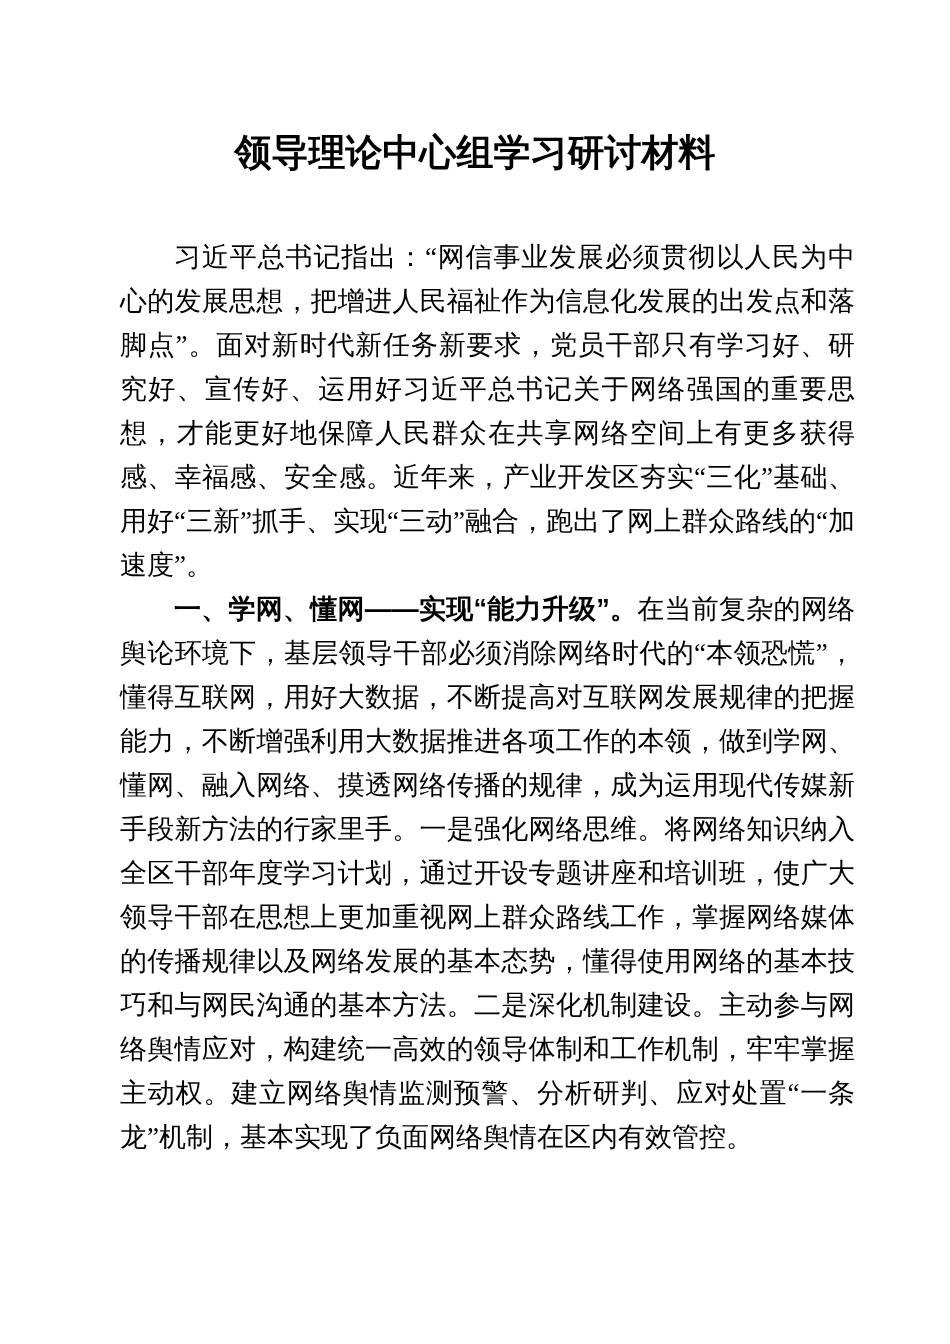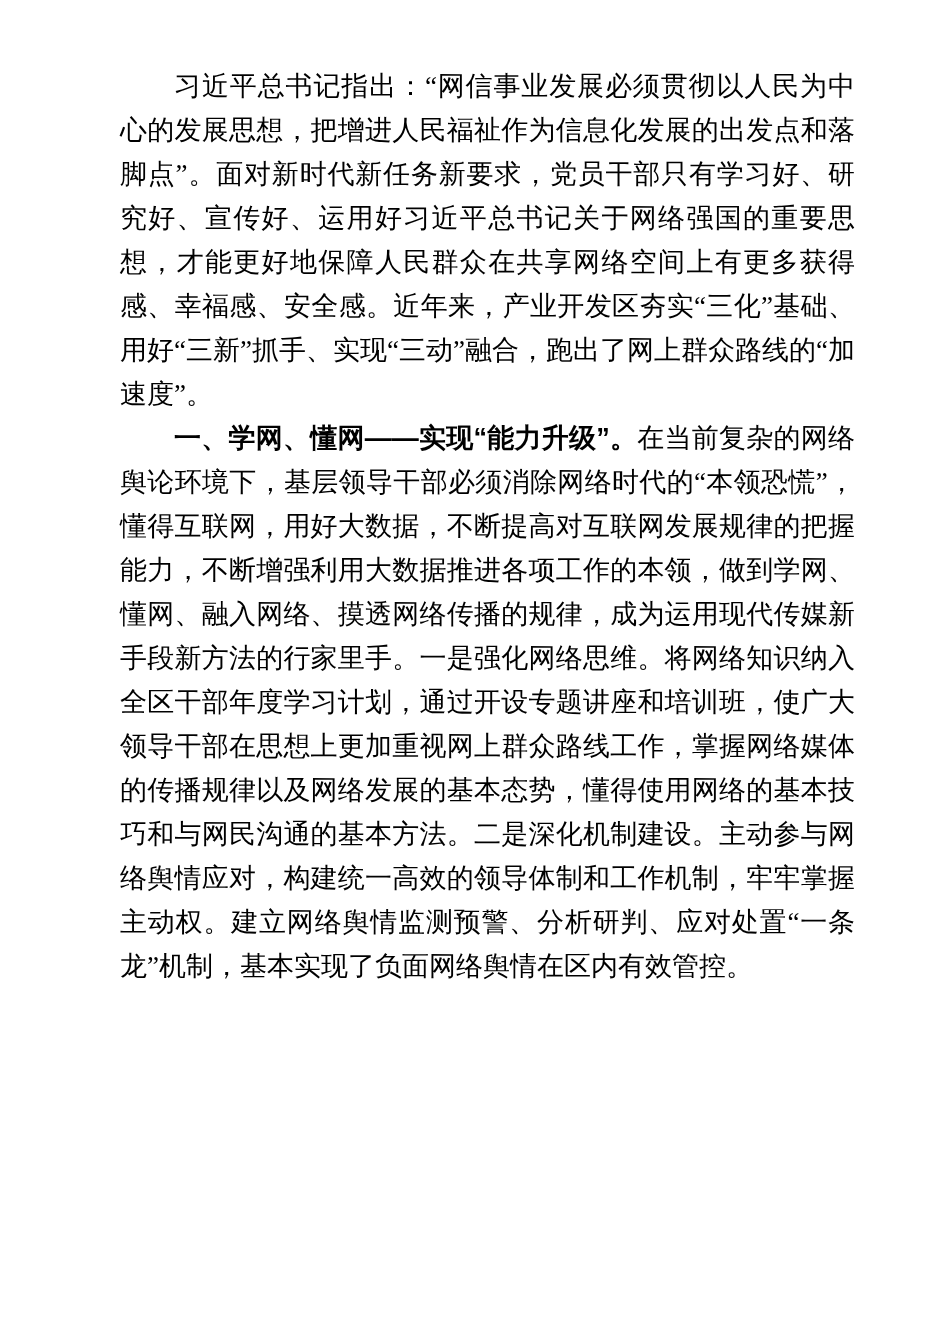--- a/index.html
+++ b/index.html
@@ -41,17 +41,18 @@
   }
   .bold-heading {
     font-weight: 700;
     font-family: Liberation Sans, sans-serif;
   }
 </style>
 </head>
 <body>
 
 <div class="page">
+  <h1 class="doc-title">领导理论中心组学习研讨材料</h1>
   <div class="doc-body">
     <p class="para"><span>习近平总书记指出：“网信事业发展必须贯彻以人民为中心的发展思想，把增进人民福祉作为信息化发展的出发点和落脚点”。面对新时代新任务新要求，党员干部只有学习好、研究好、宣传好、运用好习近平总书记关于网络强国的重要思想，才能更好地保障人民群众在共享网络空间上有更多获得感、幸福感、安全感。近年来，产业开发区夯实“三化”基础、用好“三新”抓手、实现“三动”融合，跑出了网上群众路线的“加速度”。</span></p>
     <p class="para"><span class="bold-heading">一、学网、懂网——实现“能力升级”。</span><span>在当前复杂的网络舆论环境下，基层领导干部必须消除网络时代的“本领恐慌”，懂得互联网，用好大数据，不断提高对互联网发展规律的把握能力，不断增强利用大数据推进各项工作的本领，做到学网、懂网、融入网络、摸透网络传播的规律，成为运用现代传媒新手段新方法的行家里手。一是强化网络思维。将网络知识纳入全区干部年度学习计划，通过开设专题讲座和培训班，使广大领导干部在思想上更加重视网上群众路线工作，掌握网络媒体的传播规律以及网络发展的基本态势，懂得使用网络的基本技巧和与网民沟通的基本方法。二是深化机制建设。主动参与网络舆情应对，构建统一高效的领导体制和工作机制，牢牢掌握主动权。建立网络舆情监测预警、分析研判、应对处置“一条龙”机制，基本实现了负面网络舆情在区内有效管控。</span></p>
   </div>
 </div>
 
 </body></html>

